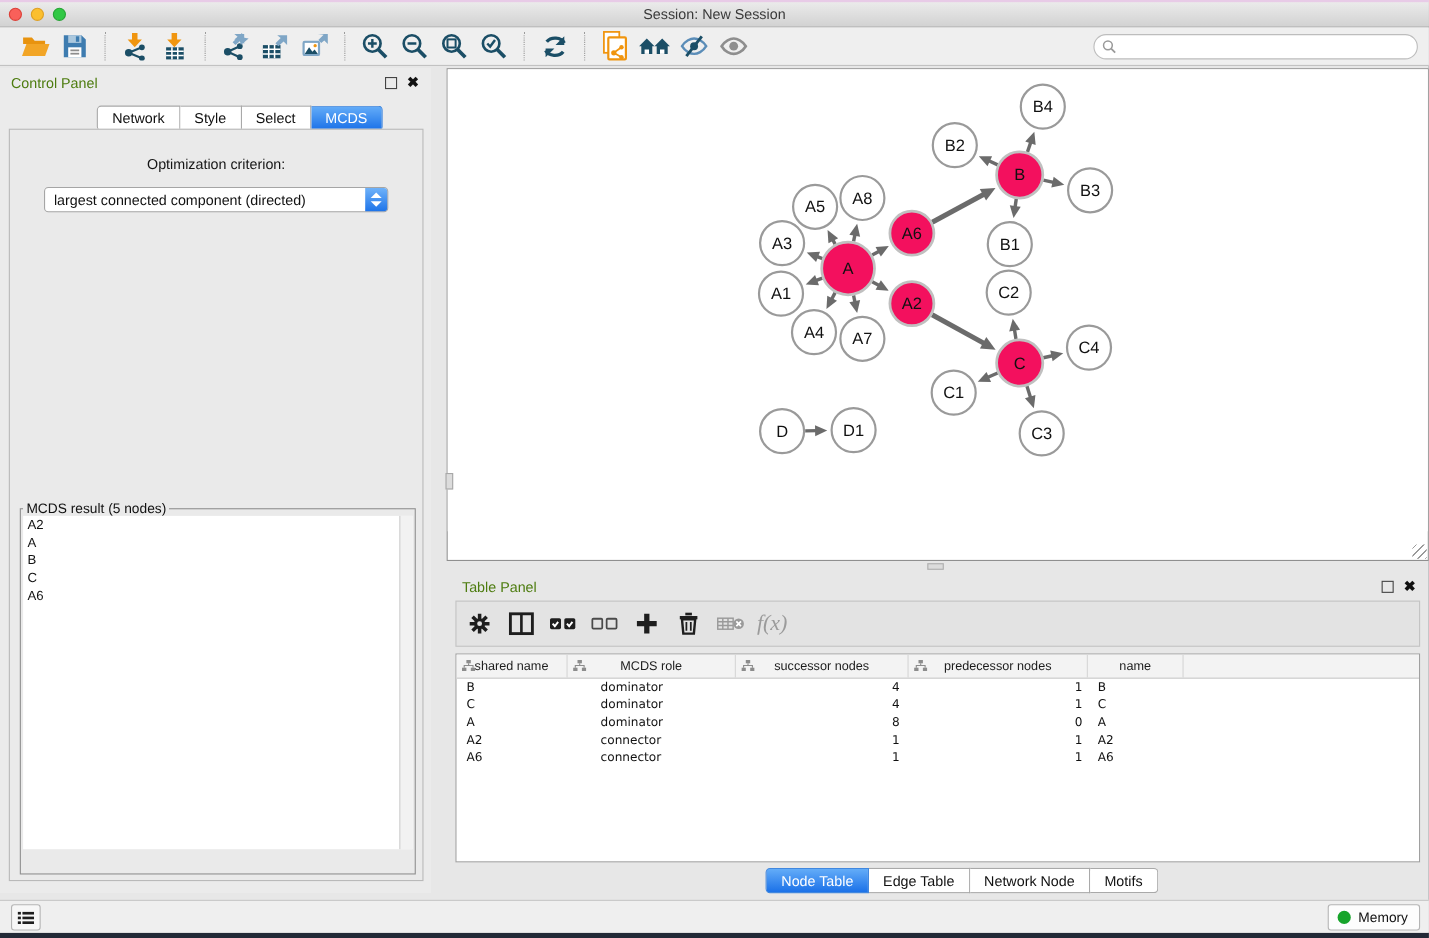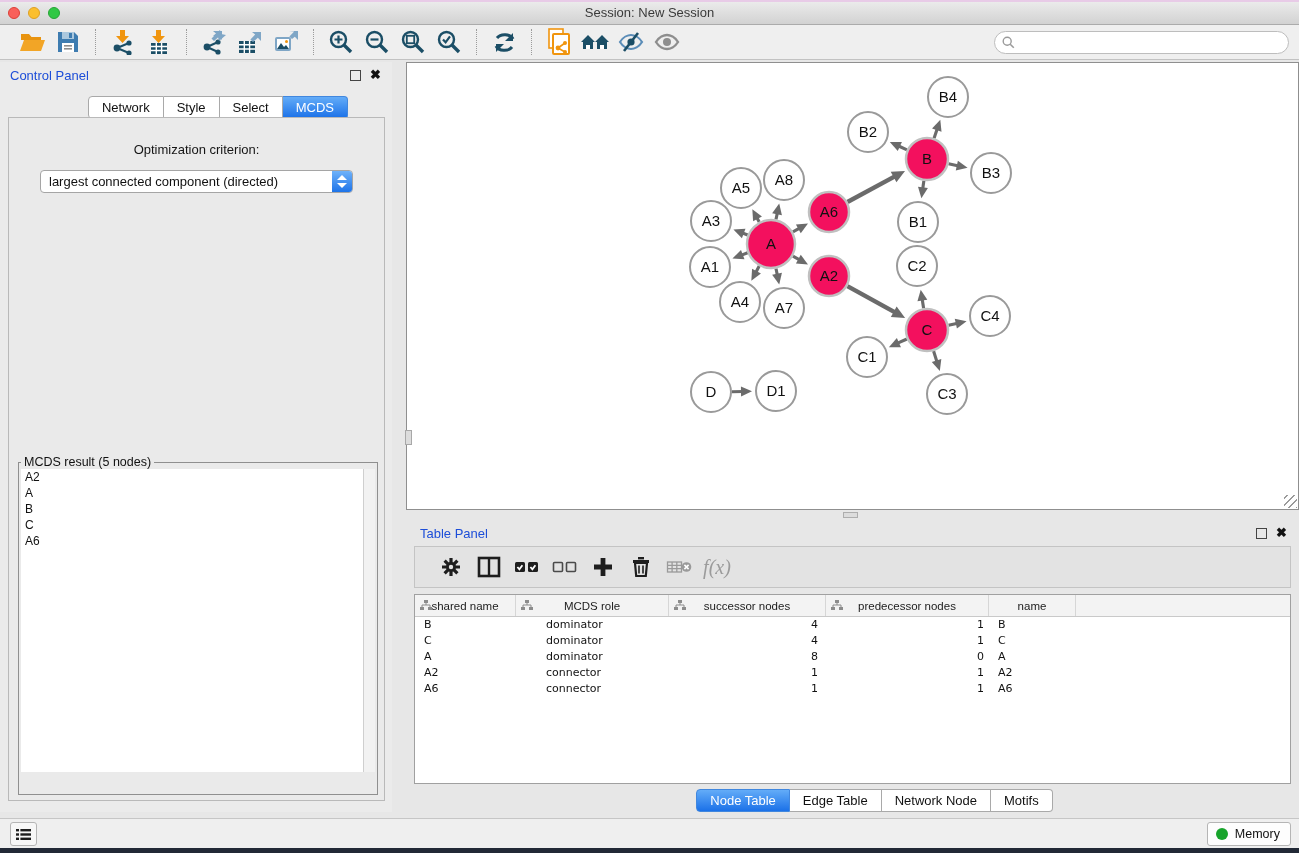--- a/index.html
+++ b/index.html
@@ -23,21 +23,21 @@
     border-bottom:1px solid #C2C2C2; display:flex; align-items:center; padding-left:14px; }
   .tb-ico { width:30px; height:28px; display:flex; align-items:center; justify-content:center; margin:0 3px; }
   .tb-sep { width:1px; height:26px; border-left:1px dotted #9B9B9B; margin:0 9px; }
   .searchbox { position:absolute; right:10px; top:6px; width:295px; height:23px; background:#fff;
     border:1px solid #BDBDBD; border-radius:12px; display:flex; align-items:center; padding-left:7px; }
   .searchbox input { border:none; outline:none; flex:1; font-size:12px; background:transparent; margin-left:4px; }
 
   
   .cpanel { position:absolute; left:0; top:62px; width:392px; height:750px; background:#EBEBEB; }
   .panel-head { position:relative; height:26px; }
-  .panel-title { position:absolute; left:10px; top:6px; font-size:13px; color:#1d4ed8; }
+  .panel-title { position:absolute; left:10px; top:6px; font-size:13px; color:#4d7c0f; }
   .float-btn { position:absolute; width:11px; height:11px; border:1.5px solid #444; top:8px; }
   .close-btn { position:absolute; top:5px; font-size:13px; font-weight:bold; color:#111; }
   .cpanel .float-btn { right:31px; } .cpanel .close-btn { right:11px; }
 
   .seg { display:inline-flex;margin-left:44px; }
   .seg .tab { background:#fff; border:1px solid #A9A9A9; border-left:none; padding:3px 13px;
     font-size:13px; color:#111; cursor:default; white-space:nowrap; }
   .seg .tab:first-child { border-left:1px solid #A9A9A9; border-radius:4px 0 0 4px; }
   .seg .tab:last-child { border-radius:0 4px 4px 0; }
   .seg .tab.active { background:linear-gradient(#63ACF8,#1B71E8); color:#fff; border-color:#4187DE; }
@@ -80,21 +80,21 @@
   .edge-handle { position:absolute; left:405px; top:430px; width:7px; height:15px;
     background:#DCDCDC; border:1px solid #A8A8A8; }
   .split-handle { position:absolute; left:843px; top:512px; width:15px; height:6px;
     background:#DCDCDC; border:1px solid #ADADAD; }
 
   
   .tpanel { position:absolute; left:406px; top:520px; width:893px; height:292px; }
   .tpanel .panel-title { left:14px; }
   .tpanel .float-btn { right:32px; } .tpanel .close-btn { right:12px; }
   .t-toolbar { position:absolute; left:8px; top:26px; width:877px; height:42px; background:#E3E3E3;
-    border:1px solid #C4C4C4; display:flex; align-items:center; padding-left:17px; }
+    border:1px solid #C4C4C4; display:flex; align-items:center; padding-left:2px; }
   .t-toolbar .tico { margin-right:0; width:38px; display:flex; justify-content:center; align-items:center; }
   .fx { font-family:"Liberation Serif", serif; font-style:italic; font-size:20px; color:#9B9B9B; }
 
   .dtable { position:absolute; left:8px; top:74px; width:877px; height:190px; background:#fff;
     border:1px solid #A0A0A0; overflow:hidden; }
   .thead { display:flex; height:22px; background:#F3F3F3; border-bottom:1px solid #C9C9C9; }
   .th { position:relative; border-right:1px solid #D6D6D6; display:flex; align-items:center; justify-content:center;
     font-size:11.5px; color:#1c1c1c; }
   .th .treeic { position:absolute; left:5px; top:5px; }
   .trow { display:flex; height:15.8px; font-size:11px; font-family:"DejaVu Sans",sans-serif; align-items:center; }

